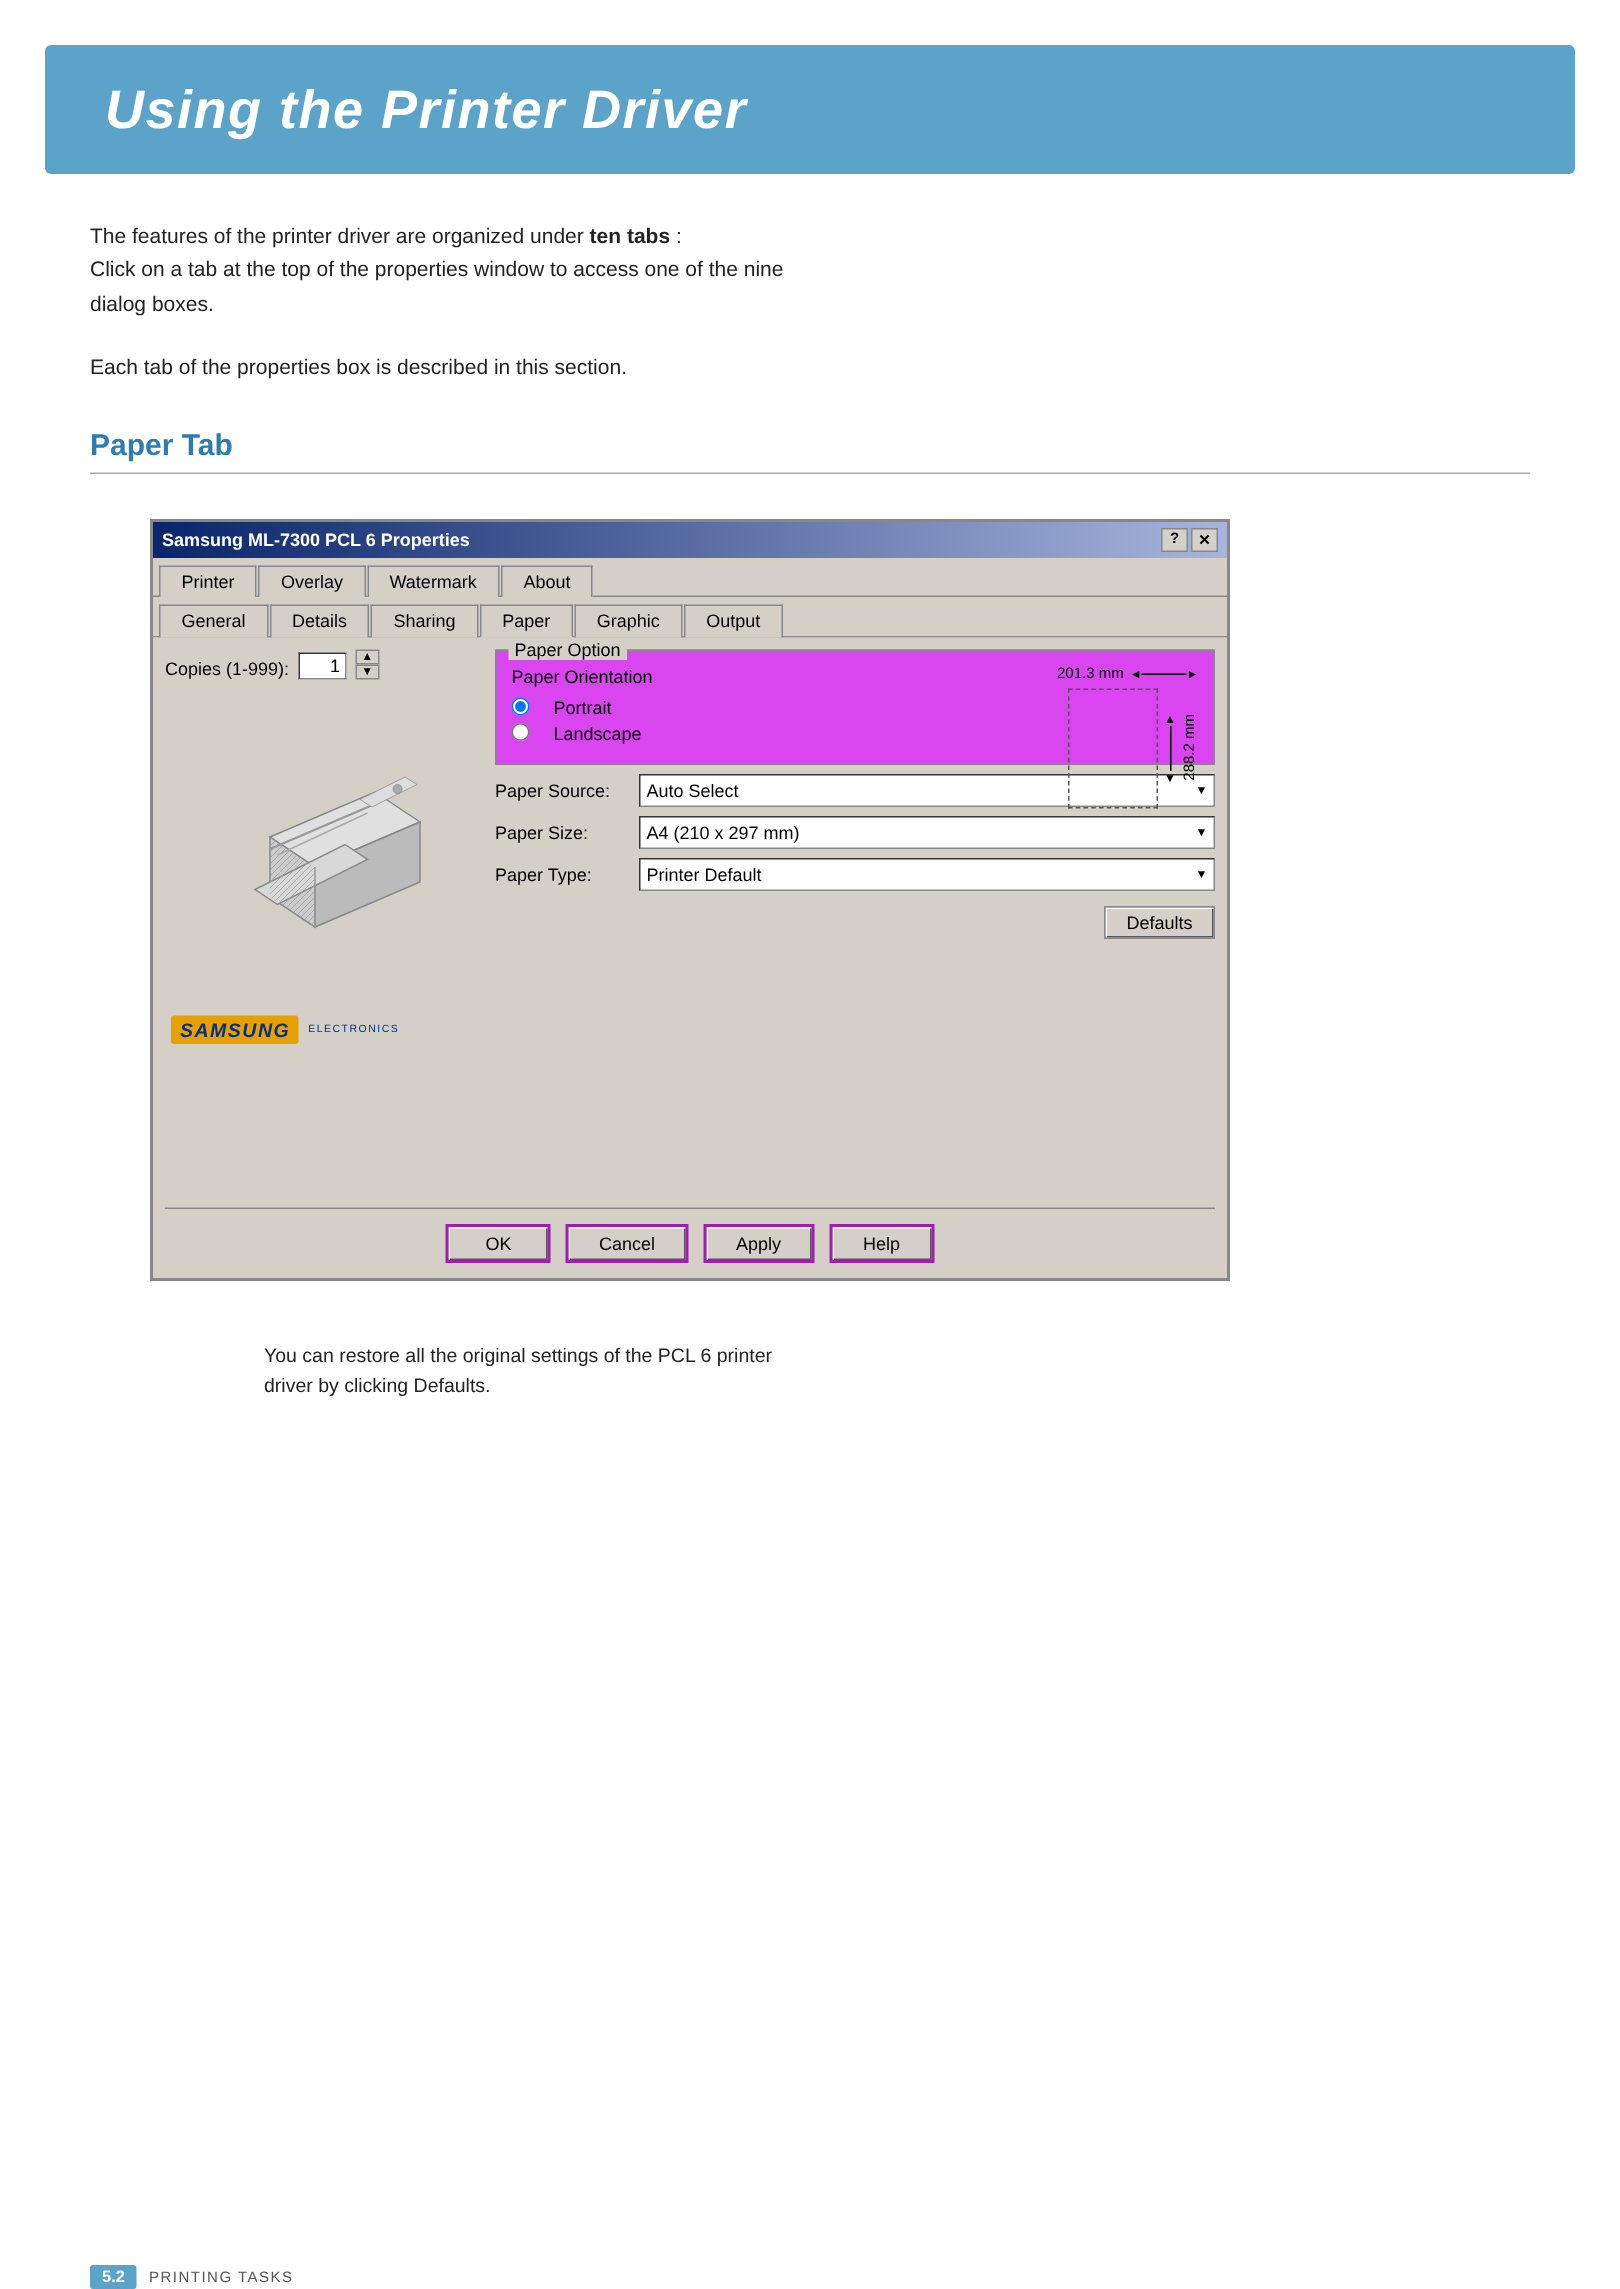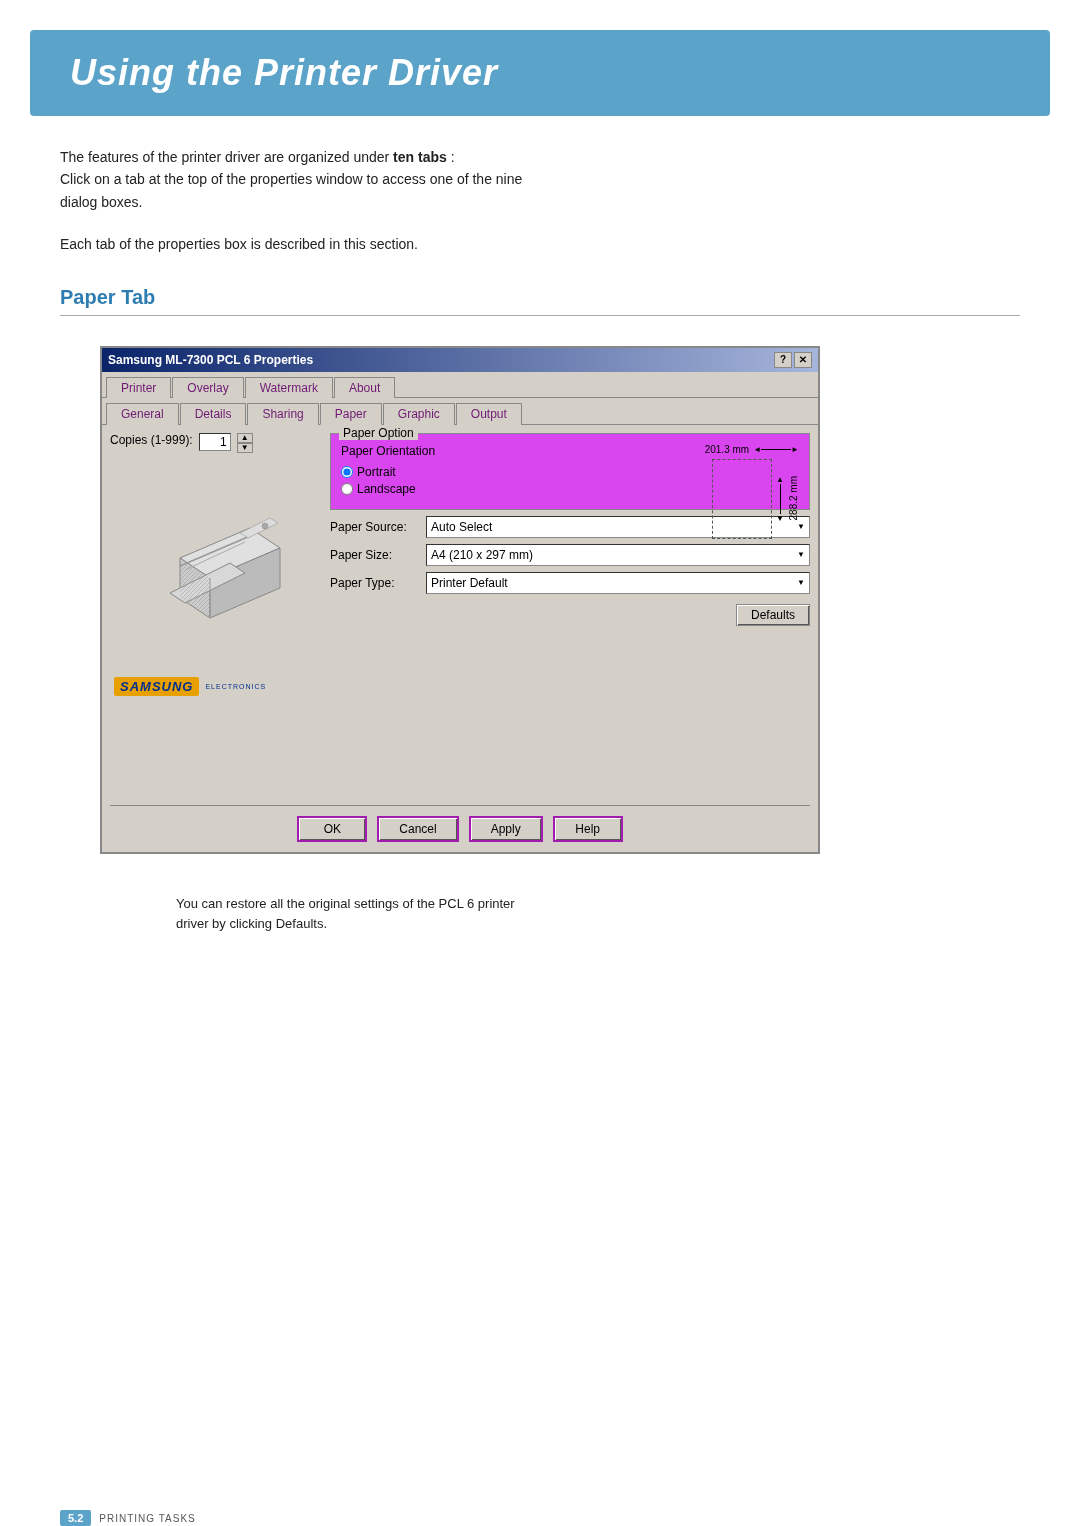--- a/index.html
+++ b/index.html
@@ -109,21 +109,21 @@
     }
     .tab {
       background: #d4d0c8;
       border: 1px solid #888;
       border-bottom: none;
       padding: 3px 14px;
       font-size: 12px;
       cursor: pointer;
       position: relative;
       top: 1px;
-      color: #701a75;
+      color: #000000;
     }
     .tab.active {
       background: #d4d0c8;
       font-weight: normal;
       z-index: 2;
       border-bottom: 1px solid #d4d0c8;
     }
     .tab-row-2 .tab.active {
       background: #d4d0c8;
     }
@@ -137,21 +137,21 @@
       min-height: 380px;
     }
 
     
     .left-panel {
       width: 210px;
       flex-shrink: 0;
     }
     .copies-row {
       display: flex;
-      align-items: flex-start;
+      align-items: flex-end;
       gap: 6px;
       margin-bottom: 0;
       font-size: 12px;
     }
     .copies-label {
       font-size: 12px;
     }
     .copies-input {
       width: 32px;
       border: 1px inset #888;
@@ -248,22 +248,22 @@
     }
 
     .paper-orientation {
       font-size: 12px;
       margin-top: 4px;
       margin-bottom: 4px;
     }
 
     .radio-row {
       display: flex;
-      align-items: center;
-      gap: 4px;
+      align-items: flex-start;
+      gap: 16px;
       margin: 3px 0;
       font-size: 12px;
     }
     .radio-input {
       width: 12px;
       height: 12px;
       margin: 0;
       cursor: pointer;
     }
 

